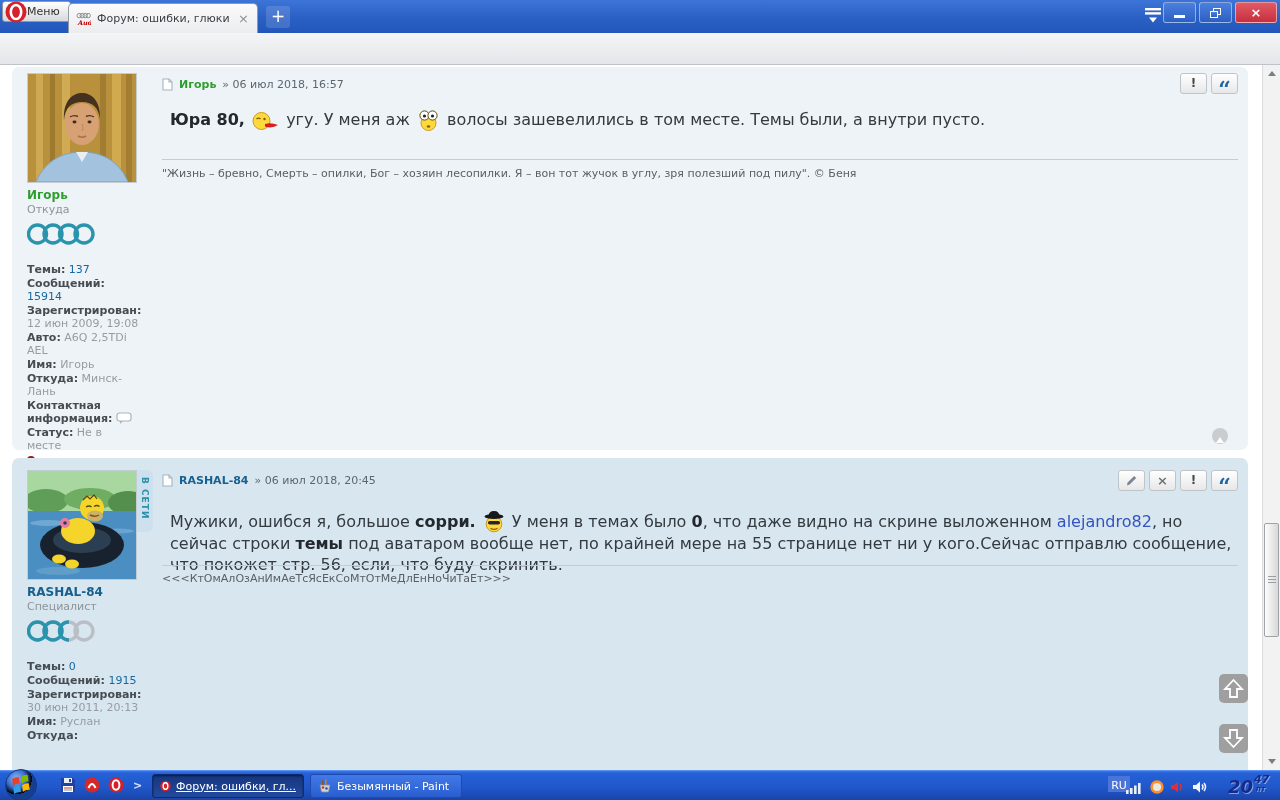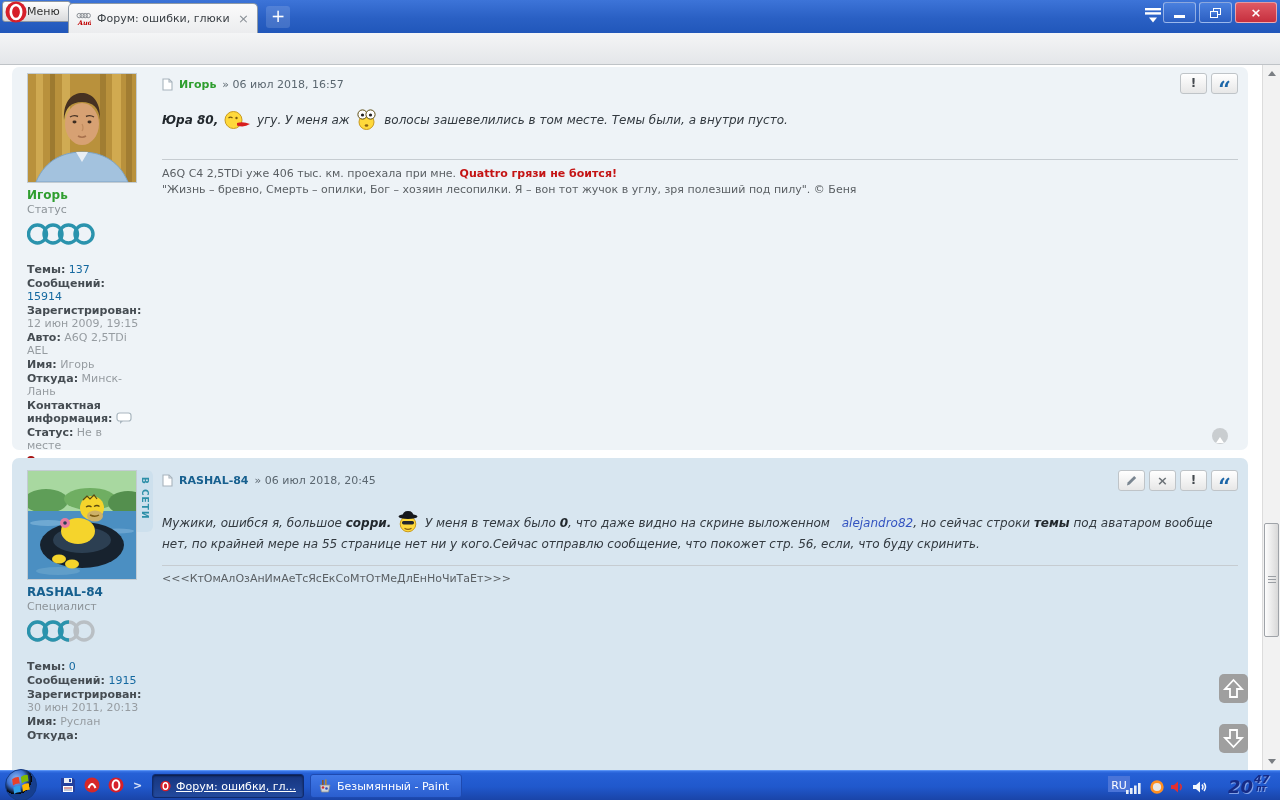--- a/index.html
+++ b/index.html
@@ -77,25 +77,25 @@
   .phead .auth { font-weight:bold; font-size:11px; }
   .pbuttons { position:absolute; right:0; display:flex; gap:4px; }
   .post-1 .pbuttons { top:6px; } .post-2 .pbuttons { top:12px; }
   .pbtn { width:27px; height:21px; border:1px solid #bfc4c8; border-radius:3px;
     background:linear-gradient(#ffffff,#e7e7e7); text-align:center; position:relative; }
   .pbtn .bang { font-size:12px; font-weight:bold; color:#44494e; line-height:19px; }
   .pbtn .quo { font-family:"DejaVu Serif","Liberation Serif",serif; font-size:22px; font-weight:bold;
     color:#1c66a8; line-height:30px; }
   .pbtn .xx { font-size:13px; font-weight:bold; color:#6d7378; line-height:19px; }
 
-  .pbody { position:absolute; left:0; right:0; font-size:12px; color:#333a40; line-height:21px;font-style:italic; }
+  .pbody { position:absolute; left:8px; right:0; font-size:16px; color:#333a40; line-height:21px; }
   .post-1 .pbody { top:42px; } .post-2 .pbody { top:52px; }
   .pbody b { color:#22282d; }
   .pbody .smiley { vertical-align:-6px; margin:0 2px; }
-  .plink { color:#3353c0;margin-left:8px; }
+  .plink { color:#3353c0; }
 
   .psig-sep { position:absolute; left:0; right:0; border-top:1px solid #c6ccd1; }
   .post-1 .psig-sep { top:92px; } .post-2 .psig-sep { top:107px; }
   .psig { position:absolute; left:0; right:0; font-size:11px; color:#5a5f63; line-height:16px; }
   .post-1 .psig { top:99px; } .post-2 .psig { top:113px; }
   .sig-red { color:#c41414; font-weight:bold; }
   .totop { position:absolute; right:10px; bottom:6px; width:16px; height:16px; border-radius:50%;
     background:#c9cdd0; text-align:center; }
   .totop .tri { display:inline-block; margin-top:5px; width:0; height:0;
     border-left:4px solid transparent; border-right:4px solid transparent; border-bottom:6px solid #fff; }
@@ -127,21 +127,21 @@
     border:1px solid #0f2a6e; box-shadow:inset 0 1px 2px rgba(0,0,0,.5);text-decoration:underline; }
   .task-idle { left:310px; width:152px; background:linear-gradient(#4179e8,#2a5ecf); border:1px solid #1e4ab0; }
   .tray { position:absolute; right:0; top:0; height:30px; }
   .lang { position:absolute; left:-172px; top:5px; width:22px; height:16px; background:#4a74d8;
     color:#fff; font-size:11px; text-align:center; line-height:20px; }
   .tray-ico { position:absolute; top:8px; }
   .clock { position:absolute; right:2px; top:2px; width:52px; height:34px;
     color:#162b86; font-style:italic; font-weight:bold; text-shadow:1px 1px 0 rgba(140,170,235,.9); }
   .clock .h { position:absolute; left:2px; top:3px; font-size:18px; }
   .clock .m { position:absolute; left:28px; top:0; font-size:11px; }
-  .clock .d { position:absolute; left:30px; top:11px; font-size:8px; }
+  .clock .d { position:absolute; left:30px; top:11px; font-size:8px;font-family:Liberation Mono, monospace; }
 </style>
 </head>
 <body>
 
 <div class="screen">
 
   <div class="titlebar">
     <div class="menu-btn">
       <svg class="opera-logo" width="24" height="24" viewBox="0 0 24 24">
         <circle cx="12" cy="12" r="10.5" fill="#d6202a"></circle>
@@ -244,33 +244,33 @@
             <ellipse cx="54" cy="50" rx="17" ry="21" fill="#d7a173"></ellipse>
             <path d="M36 46 C35 26 45 19 54 19 C63 19 73 26 72 46 C71 34 65 28 54 28 C43 28 37 34 36 46 Z" fill="#463121"></path>
             <ellipse cx="46.5" cy="48" rx="2" ry="1.4" fill="#3c2d22"></ellipse>
             <ellipse cx="61.5" cy="48" rx="2" ry="1.4" fill="#3c2d22"></ellipse>
             <path d="M42 43 q4 -2.5 8 -0.5 M58 42.5 q4 -2 8 0.5" stroke="#4a3526" stroke-width="1.4" fill="none"></path>
             <path d="M50 62 q4 2.6 8 0" stroke="#a8714c" stroke-width="1.6" fill="none"></path>
             <path d="M54 50 q2 4 0 7" stroke="#c08b5e" stroke-width="1.2" fill="none"></path>
           </svg>
         </div>
         <div class="uname uname-green">Игорь</div>
-        <div class="urank">Статус</div>
+        <div class="urank">Откуда</div>
         <svg class="rings" width="68" height="28" viewBox="0 0 68 28">
           <g fill="none" stroke="#2a93ad" stroke-width="3.4">
             <circle cx="10.5" cy="14" r="9"></circle>
               <circle cx="26" cy="14" r="9"></circle>
             <circle cx="41.5" cy="14" r="9"></circle>
               <circle cx="57" cy="14" r="9"></circle>
           </g>
         </svg>
         <div class="plist">
           <div class="row"><span class="plab">Темы:</span> <span class="pnum">137</span></div>
           <div class="row"><span class="plab">Сообщений:</span> <span class="pnum">15914</span></div>
-          <div class="row"><span class="plab">Зарегистрирован:</span> <span>12 июн 2009, 19:15</span></div>
+          <div class="row"><span class="plab">Зарегистрирован:</span> <span>12 июн 2009, 19:08</span></div>
           <div class="row"><span class="plab">Авто:</span> <span>A6Q 2,5TDi AEL</span></div>
           <div class="row"><span class="plab">Имя:</span> <span>Игорь</span></div>
           <div class="row"><span class="plab">Откуда:</span> <span>Минск-Лань</span></div>
           <div class="row"><span class="plab">Контактная информация:</span>
             <svg class="bubble-ico" width="16" height="12" viewBox="0 0 16 12">
               <rect x="1" y="1" width="14" height="8" rx="2.5" fill="#fff" stroke="#a9b6bf" stroke-width="1.2"></rect>
               <path d="M4 9 l0 3 3 -3 z" fill="#a9b6bf"></path>
             </svg></div>
           <div class="row"><span class="plab">Статус:</span> <span>Не в месте</span></div>
           <div class="status-dot"></div>
@@ -310,21 +310,20 @@
             <circle cx="15.5" cy="5.5" r="4.6" fill="#fff" stroke="#5a4a10" stroke-width="1"></circle>
             <circle cx="7.5" cy="6" r="1.6" fill="#222"></circle>
               <circle cx="15.5" cy="6" r="1.6" fill="#222"></circle>
             <ellipse cx="11.5" cy="16.5" rx="1.8" ry="1.2" fill="#8a6212"></ellipse>
           </svg>
           <span> волосы зашевелились в том месте. Темы были, а внутри пусто.</span>
         </div>
 
         <div class="psig-sep"></div>
         <div class="psig">
-          <div><span>A6Q C4 2,5TDi уже 406 тыс. км. проехала при мне. </span><span class="sig-red">Quattro грязи не боится!</span></div>
           <div>"Жизнь – бревно, Смерть – опилки, Бог – хозяин лесопилки. Я – вон тот жучок в углу, зря полезший под пилу". © Беня</div>
         </div>
 
         <div class="totop"><span class="tri"></span></div>
       </div>
     </article>
 
     <article class="post post-2">
       <div class="online-tab">
         <span>В СЕТИ</span>

